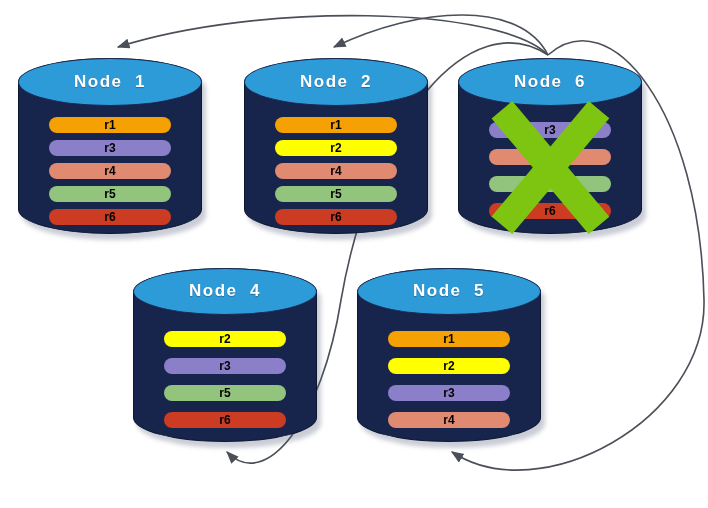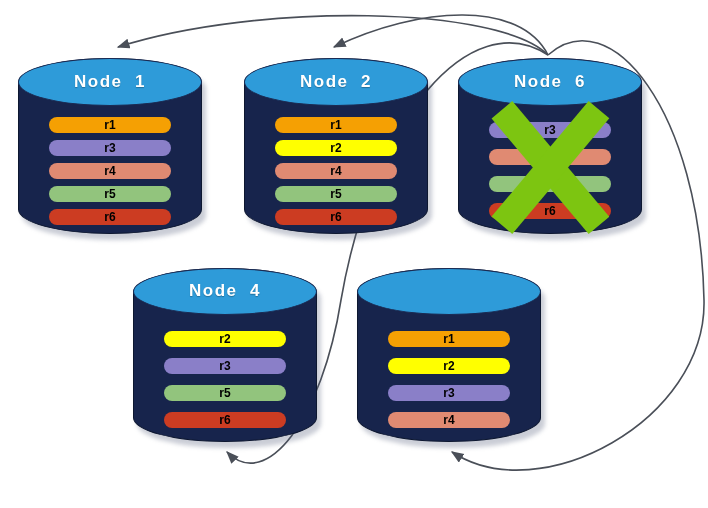--- a/index.html
+++ b/index.html
@@ -185,20 +185,21 @@
           <div class="record" style="background: rgb(255, 255, 0);">r2</div>
           <div class="record" style="background: rgb(138, 127, 200);">r3</div>
           <div class="record" style="background: rgb(146, 196, 125);">r5</div>
           <div class="record" style="background: rgb(204, 60, 34);">r6</div>
         </div>
       </div>
       <div class="node" style="left: 357px; top: 268px; width: 184px; height: 174px;">
         <div class="node-shadow"></div>
         <div class="cyl-body" style="background: rgb(23, 36, 76);"></div>
         <div class="cyl-top" style="background: rgb(46, 155, 217);"></div>
+        <div class="node-label">Node  5</div>
         <div class="records" style="gap: 11px; top: 63px;">
           <div class="record" style="background: rgb(245, 160, 3);">r1</div>
           <div class="record" style="background: rgb(255, 255, 0);">r2</div>
           <div class="record" style="background: rgb(138, 127, 200);">r3</div>
           <div class="record" style="background: rgb(224, 138, 114);">r4</div>
         </div>
       </div>
     </div>
 
 </div>

